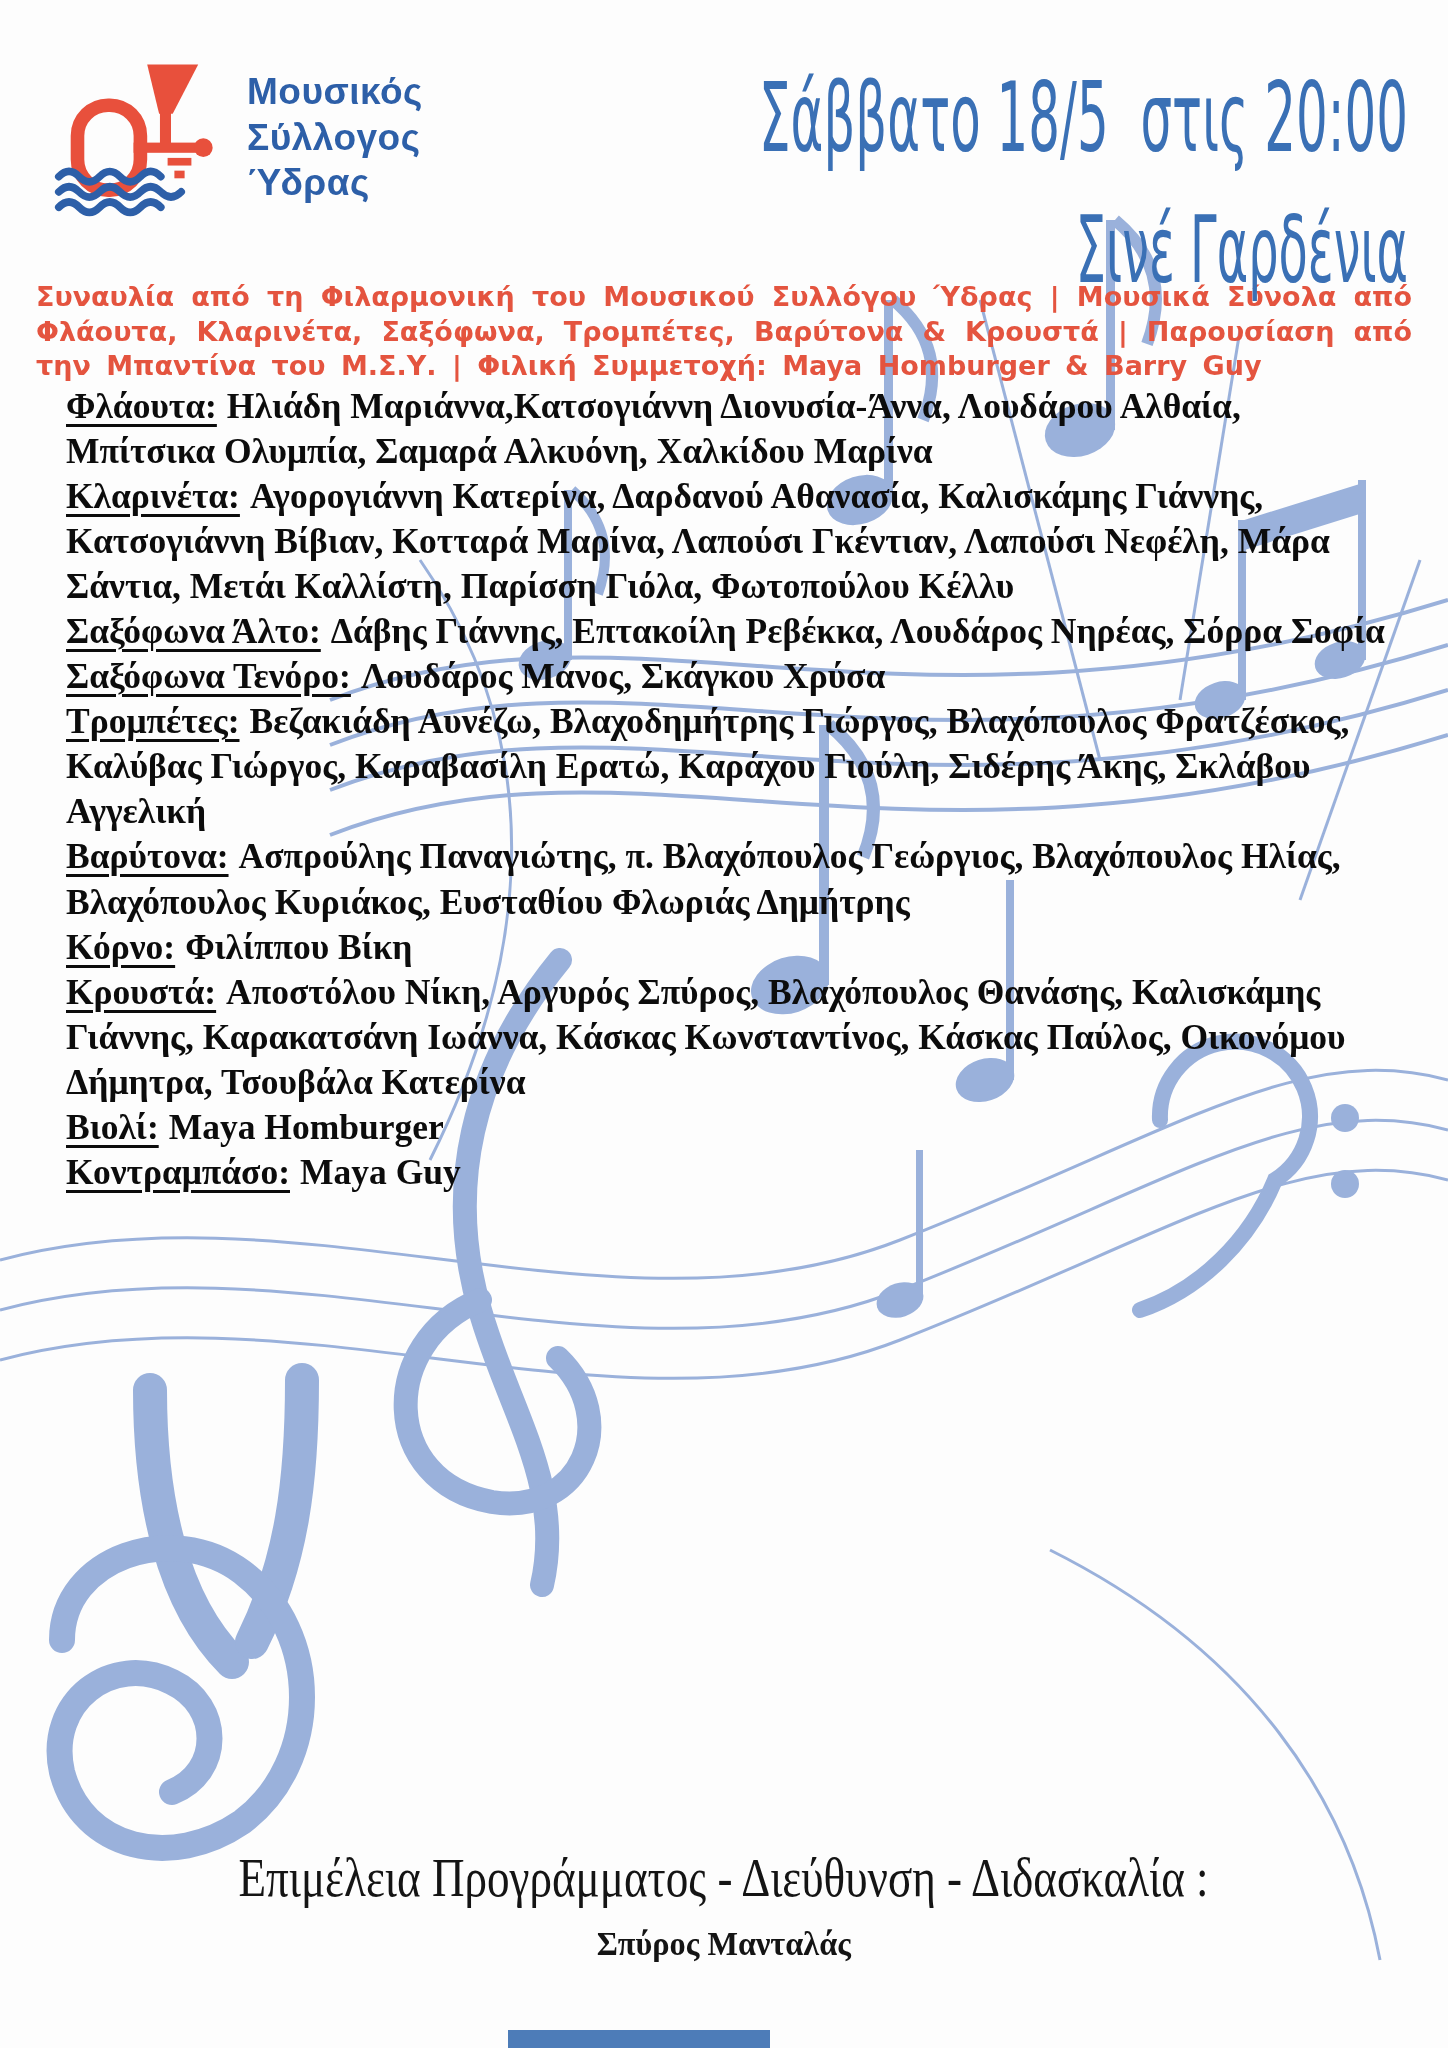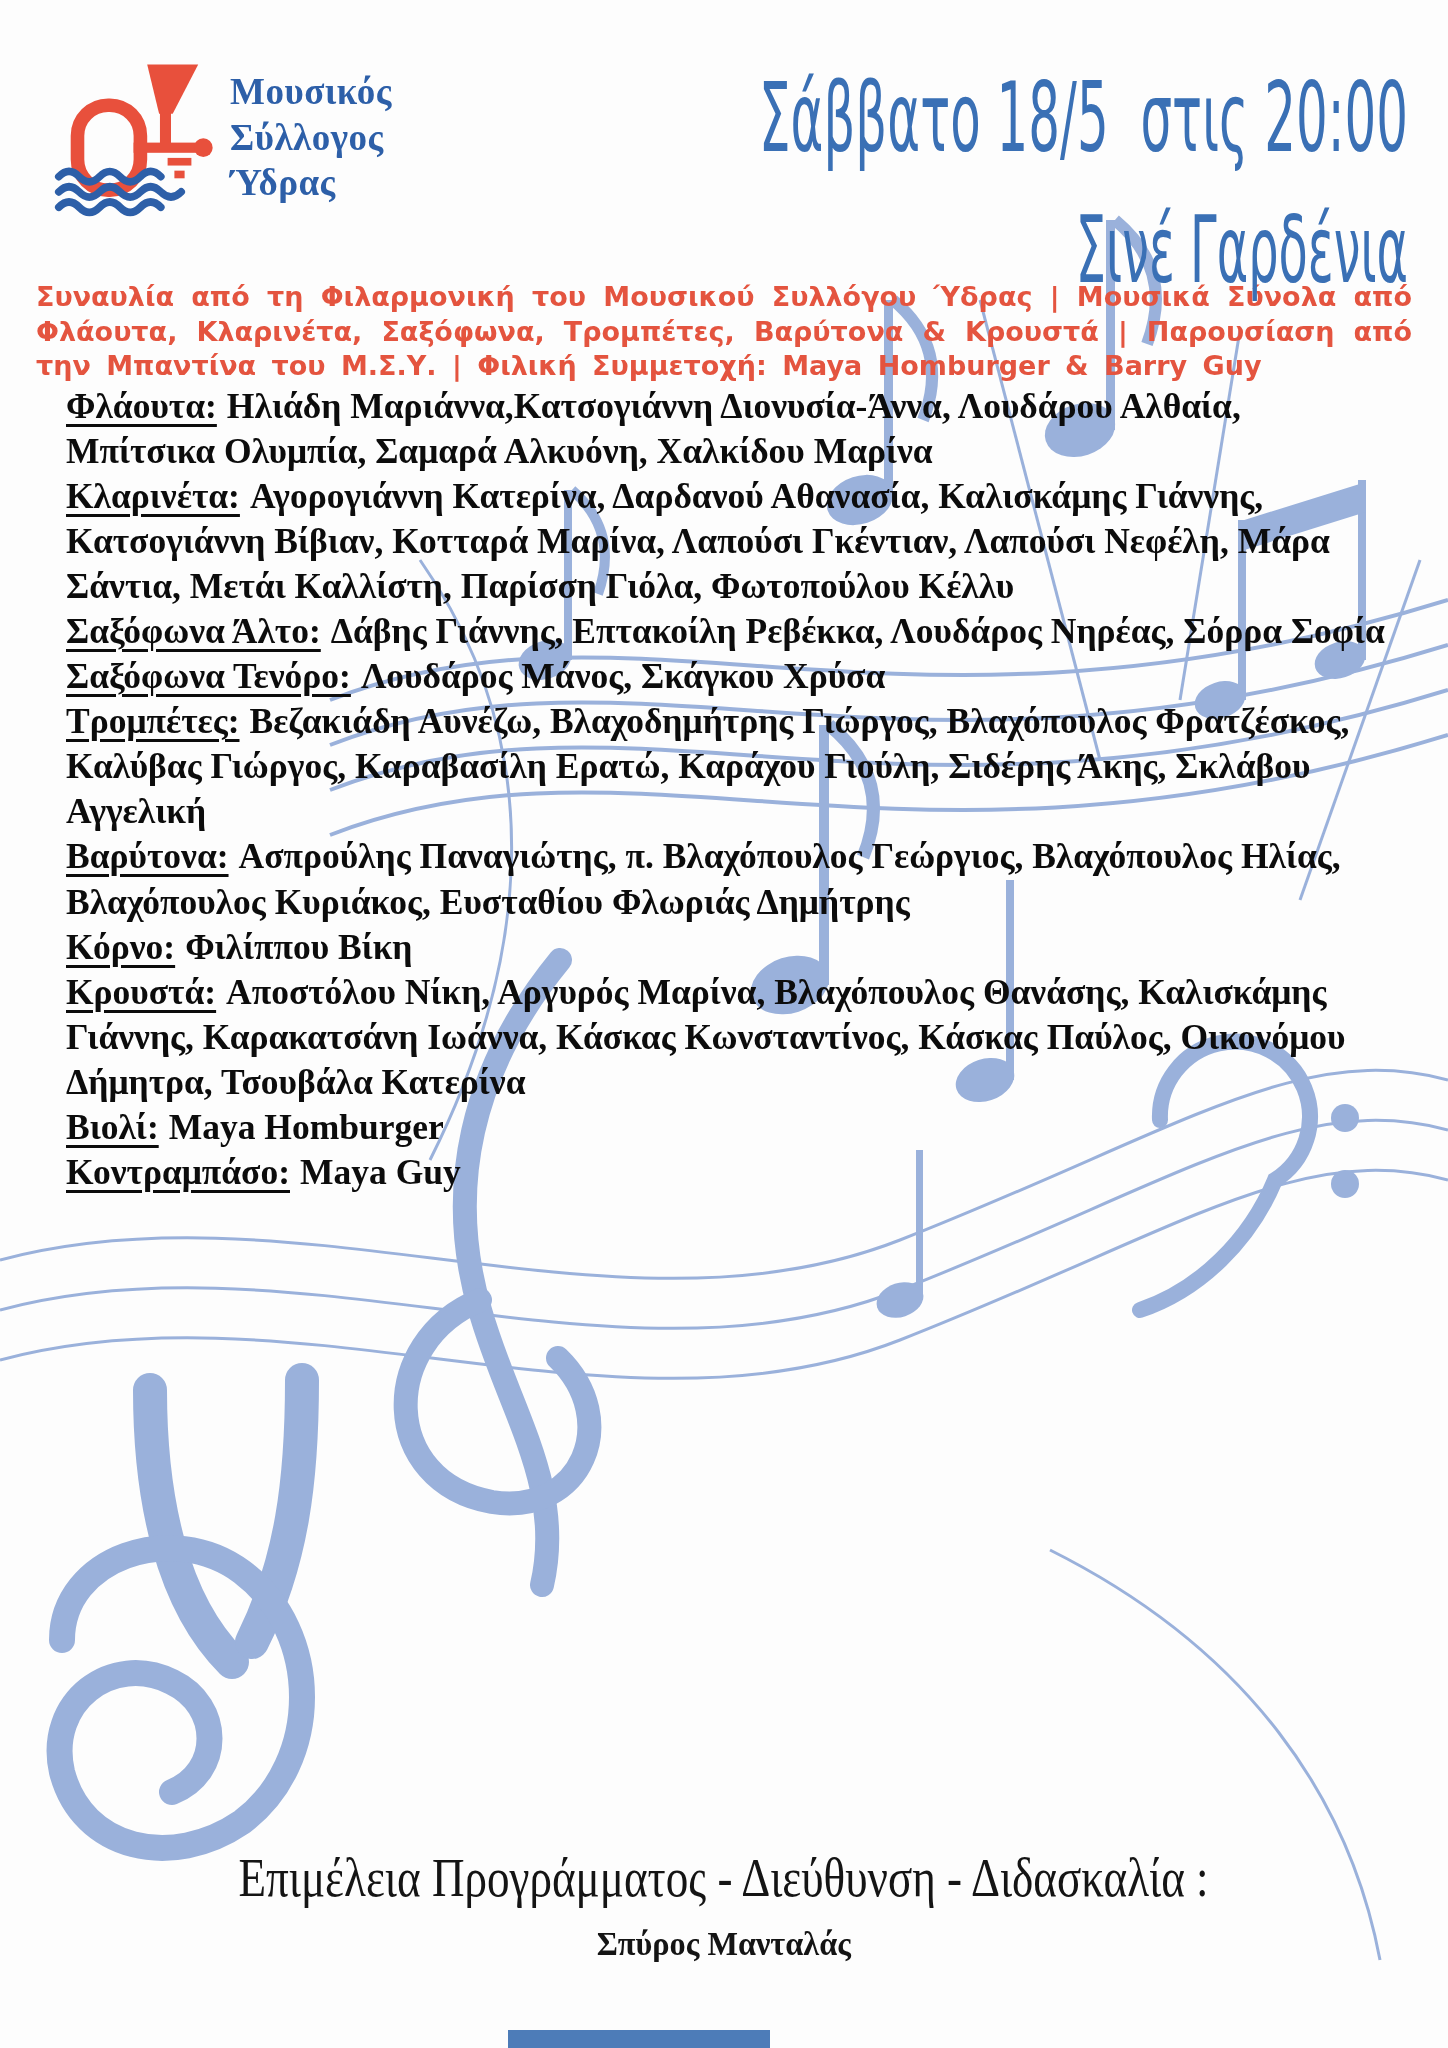--- a/index.html
+++ b/index.html
@@ -11,21 +11,21 @@
     overflow:hidden;
     font-family:"Liberation Serif", serif;
   }
   .bg-decor{position:absolute;inset:0;z-index:0;}
   .content{position:relative;z-index:1;width:100%;height:100%;}
 
   
   .header{position:relative;height:250px;}
   .logo{position:absolute;left:52px;top:55px;display:flex;align-items:center;}
   .logo-icon{width:170px;height:165px;flex:0 0 auto;}
-  .logo-text{margin-left:8px;font-family:Liberation Serif, serif;font-weight:bold;
+  .logo-text{margin-left:25px;font-family:Liberation Sans, sans-serif;font-weight:bold;
     font-size:37px;line-height:1.24;color:#2d5fa8;letter-spacing:0.5px;}
   .header-right{position:absolute;right:40px;top:70px;text-align:right;color:#3a70b5;}
   .cond{display:inline-block;transform:scaleX(0.52);transform-origin:right center;
     font-family:"DejaVu Sans", sans-serif;font-weight:500;white-space:pre;}
   .event-datetime{font-size:96px;line-height:1;}
   .event-venue{font-size:92px;line-height:1;margin-top:38px;}
 
   
   .intro{
     margin:30px 36px 0 36px;
@@ -184,21 +184,21 @@
       <div class="p-section">
         <span class="sec-label">Τρομπέτες:</span><span class="sec-names">Βεζακιάδη Αυνέζω, Βλαχοδημήτρης Γιώργος, Βλαχόπουλος Φρατζέσκος, Καλύβας Γιώργος, Καραβασίλη Ερατώ, Καράχου Γιούλη, Σιδέρης Άκης, Σκλάβου Αγγελική</span>
       </div>
       <div class="p-section">
         <span class="sec-label">Βαρύτονα:</span><span class="sec-names">Ασπρούλης Παναγιώτης, π. Βλαχόπουλος Γεώργιος, Βλαχόπουλος Ηλίας, Βλαχόπουλος Κυριάκος, Ευσταθίου Φλωριάς Δημήτρης</span>
       </div>
       <div class="p-section">
         <span class="sec-label">Κόρνο:</span><span class="sec-names">Φιλίππου Βίκη</span>
       </div>
       <div class="p-section">
-        <span class="sec-label">Κρουστά:</span><span class="sec-names">Αποστόλου Νίκη, Αργυρός Μαρίνα, Βλαχόπουλος Θανάσης, Καλισκάμης Γιάννης, Καρακατσάνη Ιωάννα, Κάσκας Κωνσταντίνος, Κάσκας Παύλος, Οικονόμου Δήμητρα, Τσουβάλα Κατερίνα</span>
+        <span class="sec-label">Κρουστά:</span><span class="sec-names">Αποστόλου Νίκη, Αργυρός Σπύρος, Βλαχόπουλος Θανάσης, Καλισκάμης Γιάννης, Καρακατσάνη Ιωάννα, Κάσκας Κωνσταντίνος, Κάσκας Παύλος, Οικονόμου Δήμητρα, Τσουβάλα Κατερίνα</span>
       </div>
       <div class="p-section">
         <span class="sec-label">Βιολί:</span><span class="sec-names">Maya Homburger</span>
       </div>
       <div class="p-section">
         <span class="sec-label">Κοντραμπάσο:</span><span class="sec-names">Maya Guy</span>
       </div>
     </div>
 
     <div class="footer">

